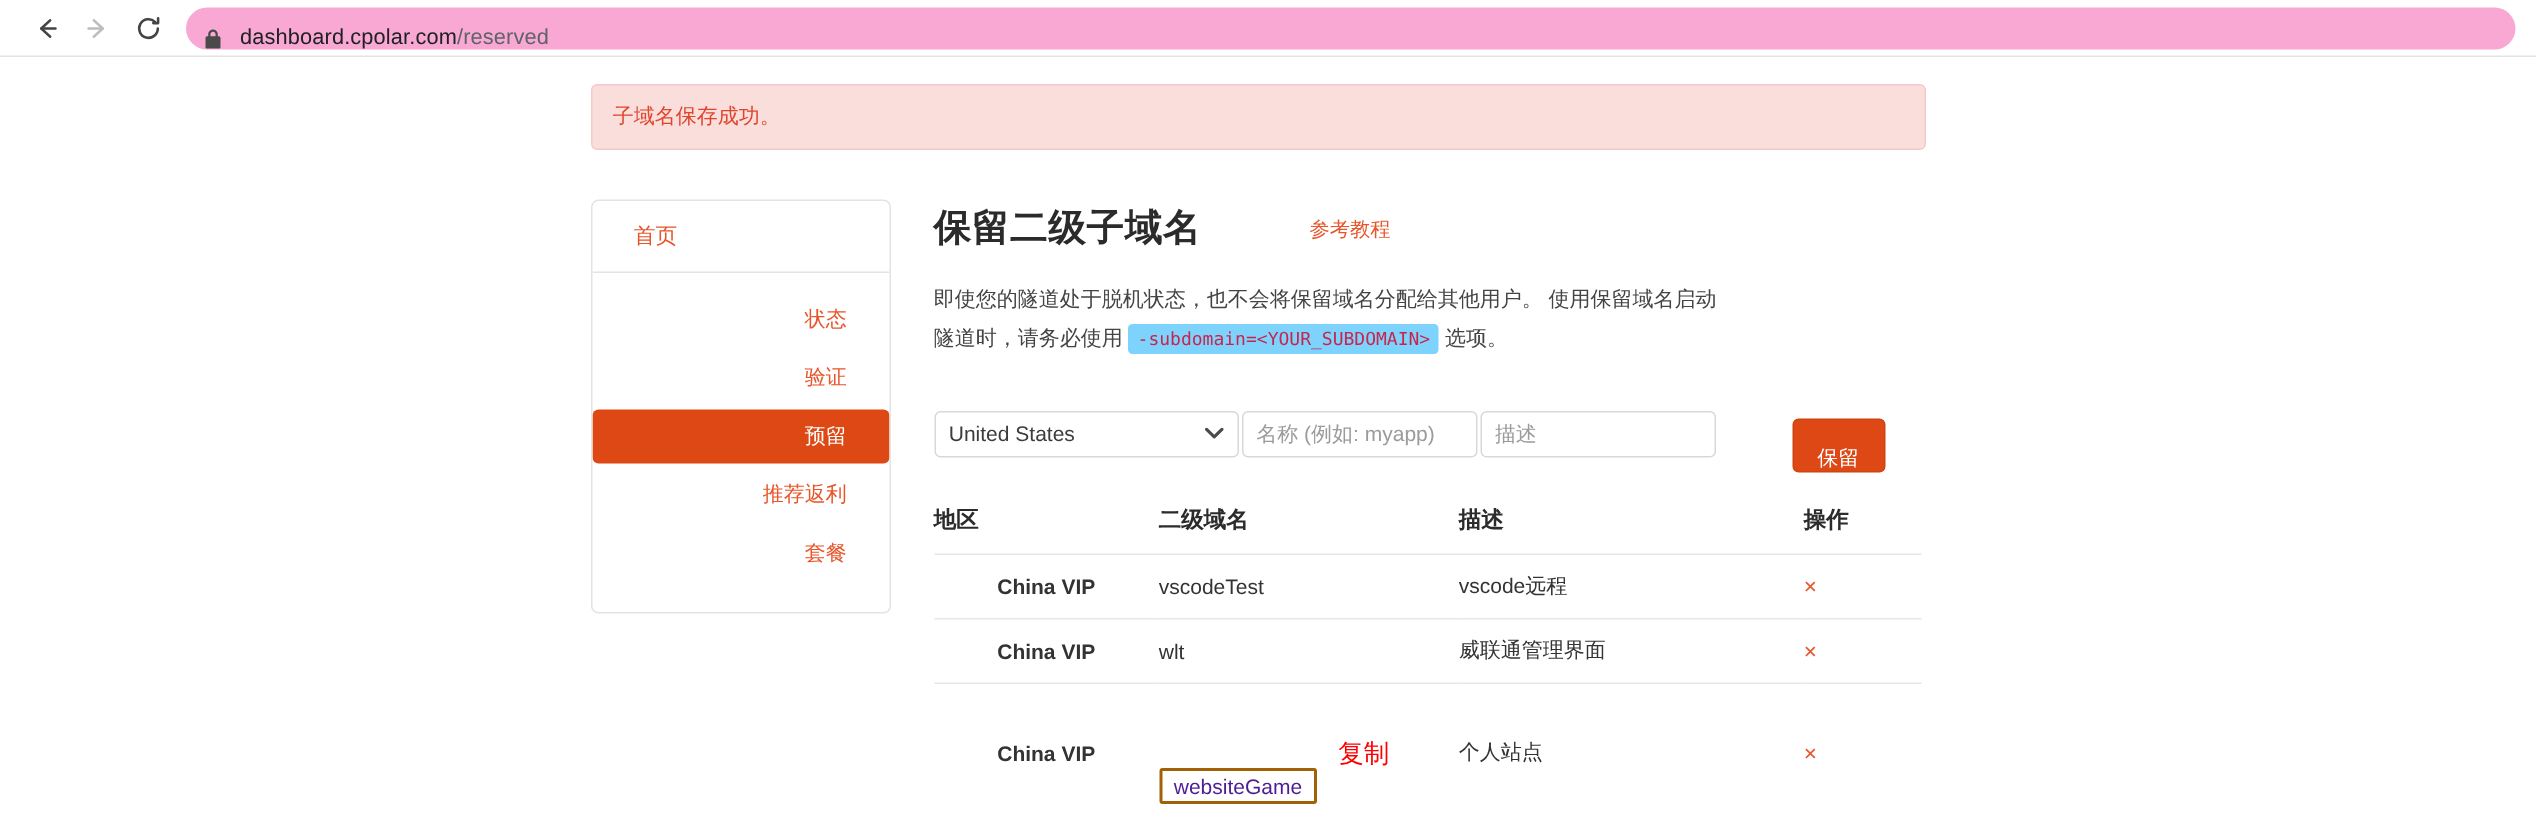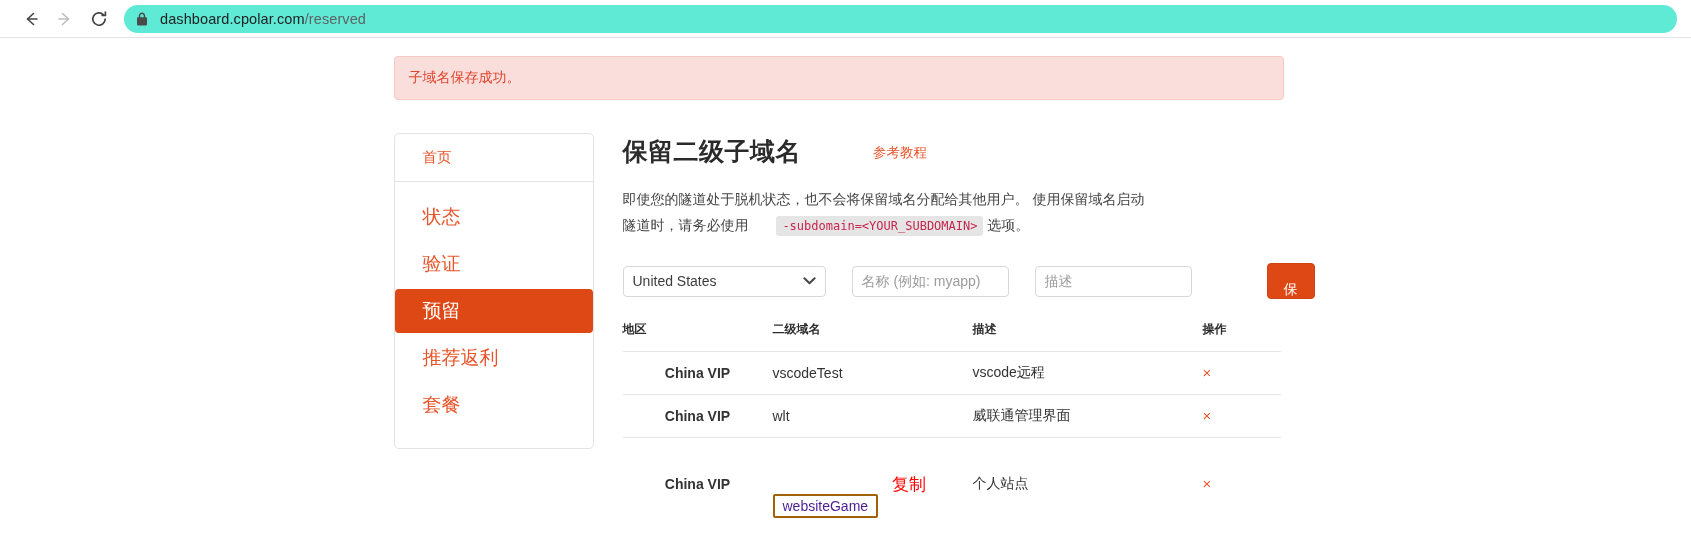--- a/index.html
+++ b/index.html
@@ -26,24 +26,24 @@
     width: 34px; height: 34px;
     display: flex; align-items: center; justify-content: center;
     flex: 0 0 auto;
     color: #444;
   }
   .nav-btn.disabled { color: #bdbdbd; }
   .nav-btn svg { display: block; }
   .omnibox {
     flex: 1 1 auto;
     height: 28px;
-    background: #5eead4;
+    background: #f9a8d4;
     border-radius: 14px;
     display: flex;
-    align-items: center;
+    align-items: flex-end;
     padding: 0 12px;
     margin-left: 8px;
     max-width: 1600px;
   }
   .lock-icon { margin-right: 12px; display:flex; align-items:center; color:#4a4a4a; }
   .url-text {
     font-size: 14.5px;
     color: #202124;
     letter-spacing: 0.1px;
     white-space: nowrap;
@@ -122,24 +122,25 @@
   .sidebar-head {
     padding: 14px 28px;
     border-bottom: 1px solid #e3e3e3;
     font-size: 14.5px;
     color: #e8552a;
   }
   .sidebar-list { padding-top: 13px; }
   .sidebar-item {
     display: block;
     padding: 9px 28px;
-    font-size: 19px;
+    font-size: 14px;
     color: #e8552a;
     text-decoration: none;
     margin-bottom: 3px;
+    text-align: right;
   }
   .sidebar-item.active {
     background: #dd4814;
     color: #ffffff;
     border-radius: 4px;
     margin: 0 0 3px 0;
     padding: 9px 28px;
   }
 
   
@@ -167,33 +168,32 @@
     margin: 18px 0 0 0;
     font-size: 14px;
     color: #444;
     line-height: 26px;
     max-width: 522px;
   }
   code.inline-code {
     font-family: "DejaVu Sans Mono", monospace;
     font-size: 12px;
     color: #c7254e;
-    background: #e5e5e5;
+    background: #7dd3fc;
     padding: 3px 6px;
     border-radius: 3px;
     white-space: nowrap;
-    margin-left: 24px;
   }
 
   
   .form-row {
     margin-top: 24px;
     display: flex;
     align-items: center;
-    gap: 26px;
+    gap: 2px;
   }
   .sel-wrap { position: relative; }
   select.region-select {
     appearance: none;
     -webkit-appearance: none;
     width: 203px;
     height: 31px;
     border: 1px solid #d8d8d8;
     border-radius: 4px;
     background: #fff;
@@ -227,35 +227,36 @@
     margin-left: 49px;
     background: #dd4814;
     border: 1px solid #d0440f;
     color: #fff;
     font-size: 14px;
     height: 31px;
     padding: 17px 16px;
     border-radius: 4px;
     cursor: pointer;
     font-family: "Liberation Sans", sans-serif;
+    margin-top: 16px;
   }
 
   
   table.reserved-table {
     margin-top: 22px;
     width: 658px;
     border-collapse: collapse;
     font-size: 14px;
   }
   table.reserved-table th {
     text-align: left;
     font-weight: 700;
     color: #2b2b2b;
     padding: 0 0 13px 0;
-    font-size: 12px;
+    font-size: 15px;
   }
   table.reserved-table td {
     border-top: 1px solid #e6e6e6;
     padding: 12px 0;
     color: #333;
     vertical-align: middle;
     height: 34px;
   }
   .col-region { width: 150px; font-weight: 700; text-align: center; }
   .col-domain { width: 200px; }

